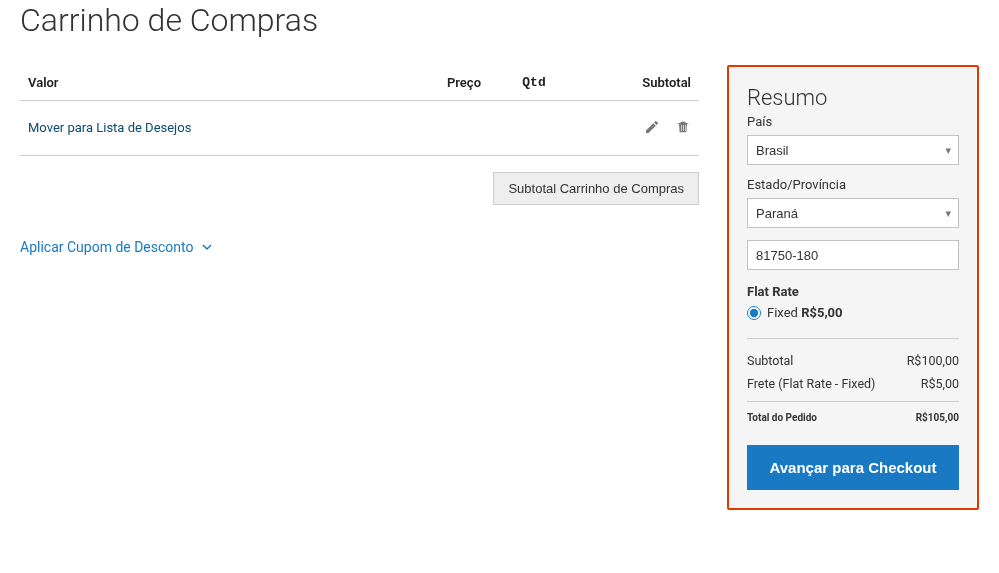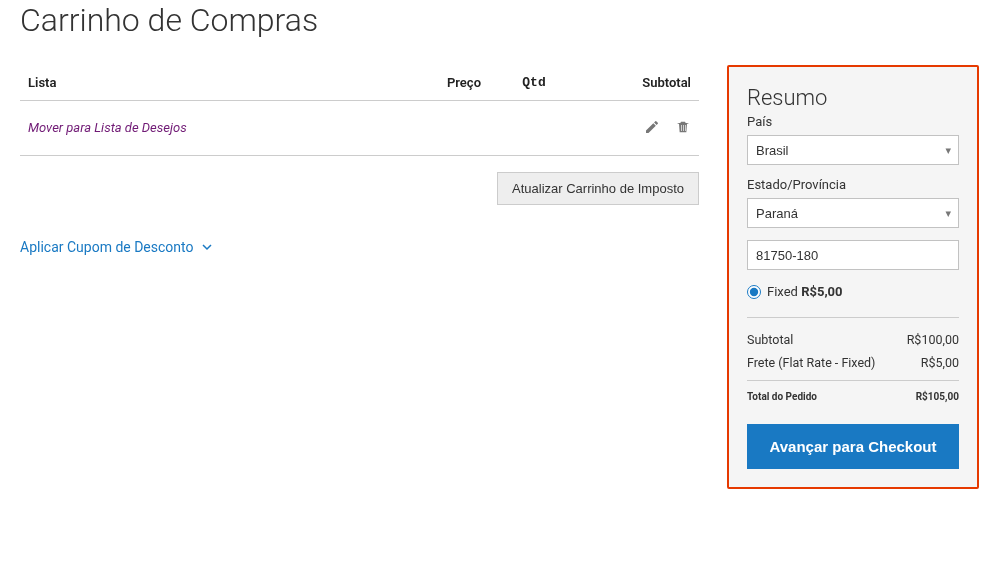--- a/index.html
+++ b/index.html
@@ -20,21 +20,21 @@
     .cart-table tbody td.col-qty { text-align: center; }
 
     .product-img { width: 105px; height: 95px; background: linear-gradient(135deg,#5a6650 0%, #3a4434 40%, #7a604a 60%, #2c2c22 100%); border-radius: 50% 40% 45% 50% / 60% 50% 50% 45%; position: relative; overflow: hidden; }
     .product-img::before { content: ""; position: absolute; left: 18px; top: 18px; width: 60px; height: 34px; background: radial-gradient(circle, #c59a60 0%, #6f5238 60%, #2f281c 100%); border-radius: 40% 50% 45% 50%; }
     .product-name { font-size: 14px; color: #333; }
 
     .qty-input { width: 44px; text-align: center; padding: 6px 4px; border: 1px solid #c2c2c2; font-size: 13px; }
 
     .row-actions { border-bottom: 1px solid #ccc; }
     .row-actions td { padding: 8px 8px 12px; }
-    .wishlist-link { color: #701a75; font-size: 13px; text-decoration: none; font-style: italic; }
+    .wishlist-link { color: #0c4a6e; font-size: 13px; text-decoration: none; }
     .action-icons { text-align: right; }
     .icon-btn { display: inline-block; width: 18px; height: 18px; color: #777; margin-left: 10px; cursor: pointer; vertical-align: middle; }
 
     .below-cart { margin-top: 16px; display: flex; justify-content: space-between; align-items: flex-start; }
     .update-btn { background: #eee; border: 1px solid #ccc; padding: 8px 14px; font-size: 13px; color: #333; cursor: pointer; }
     .coupon-toggle { color: #1979c3; font-size: 14px; display: inline-flex; align-items: center; cursor: pointer; margin-top: 34px; }
     .coupon-toggle .chev { margin-left: 8px; }
 
     
     .summary-title { font-weight: 300; font-size: 22px; color: #333; margin-bottom: 4px; }
@@ -63,21 +63,21 @@
 
 <div class="page">
   <h1 class="page-title">Carrinho de Compras</h1>
 
   <div class="layout">
 
     <div class="main">
       <table class="cart-table">
         <thead>
           <tr>
-            <th style="width:130px;">Lista</th>
+            <th style="width:130px;">Valor</th>
             <th></th>
             <th class="col-price">Preço</th>
             <th class="col-qty" style="width:90px;font-family:Liberation Mono, monospace;">Qtd</th>
             <th class="col-subtotal" style="width:120px;">Subtotal</th>
           </tr>
         </thead>
         <tbody>
           <tr class="row-actions">
             <td colspan="2">
               <a href="#" class="wishlist-link">Mover para Lista de Desejos</a>
@@ -93,21 +93,21 @@
                     <path d="M6 7h12l-1 13H7L6 7zm3 2v9h1V9H9zm3 0v9h1V9h-1zm3 0v9h1V9h-1zM9 4h6l1 2h4v1H4V6h4l1-2z"></path>
                   </svg>
               </span>
             </td>
           </tr>
         </tbody>
       </table>
 
       <div class="below-cart">
         <div></div>
-        <button class="update-btn">Atualizar Carrinho de Imposto</button>
+        <button class="update-btn">Subtotal Carrinho de Compras</button>
       </div>
 
       <div class="coupon-toggle">
         <span>Aplicar Cupom de Desconto</span>
         <span class="chev">
           <svg width="10" height="10" viewBox="0 0 10 10" fill="none" stroke="#1979c3" stroke-width="1.5">
               <path d="M1 3 L5 7 L9 3"></path>
             </svg>
         </span>
       </div>
@@ -135,20 +135,21 @@
           </select>
           <span class="chev-down">▾</span>
         </div>
       </div>
 
       <div class="field">
         <input type="text" value="81750-180" style="">
       </div>
 
       <div class="shipping-method">
+        <div class="method-title">Flat Rate</div>
         <label class="radio-row">
           <input type="radio" checked="" style="">
           <span>Fixed</span>
           <span>&nbsp;</span>
           <strong>R$5,00</strong>
         </label>
       </div>
 
       <div class="totals">
         <div class="totals-row">

